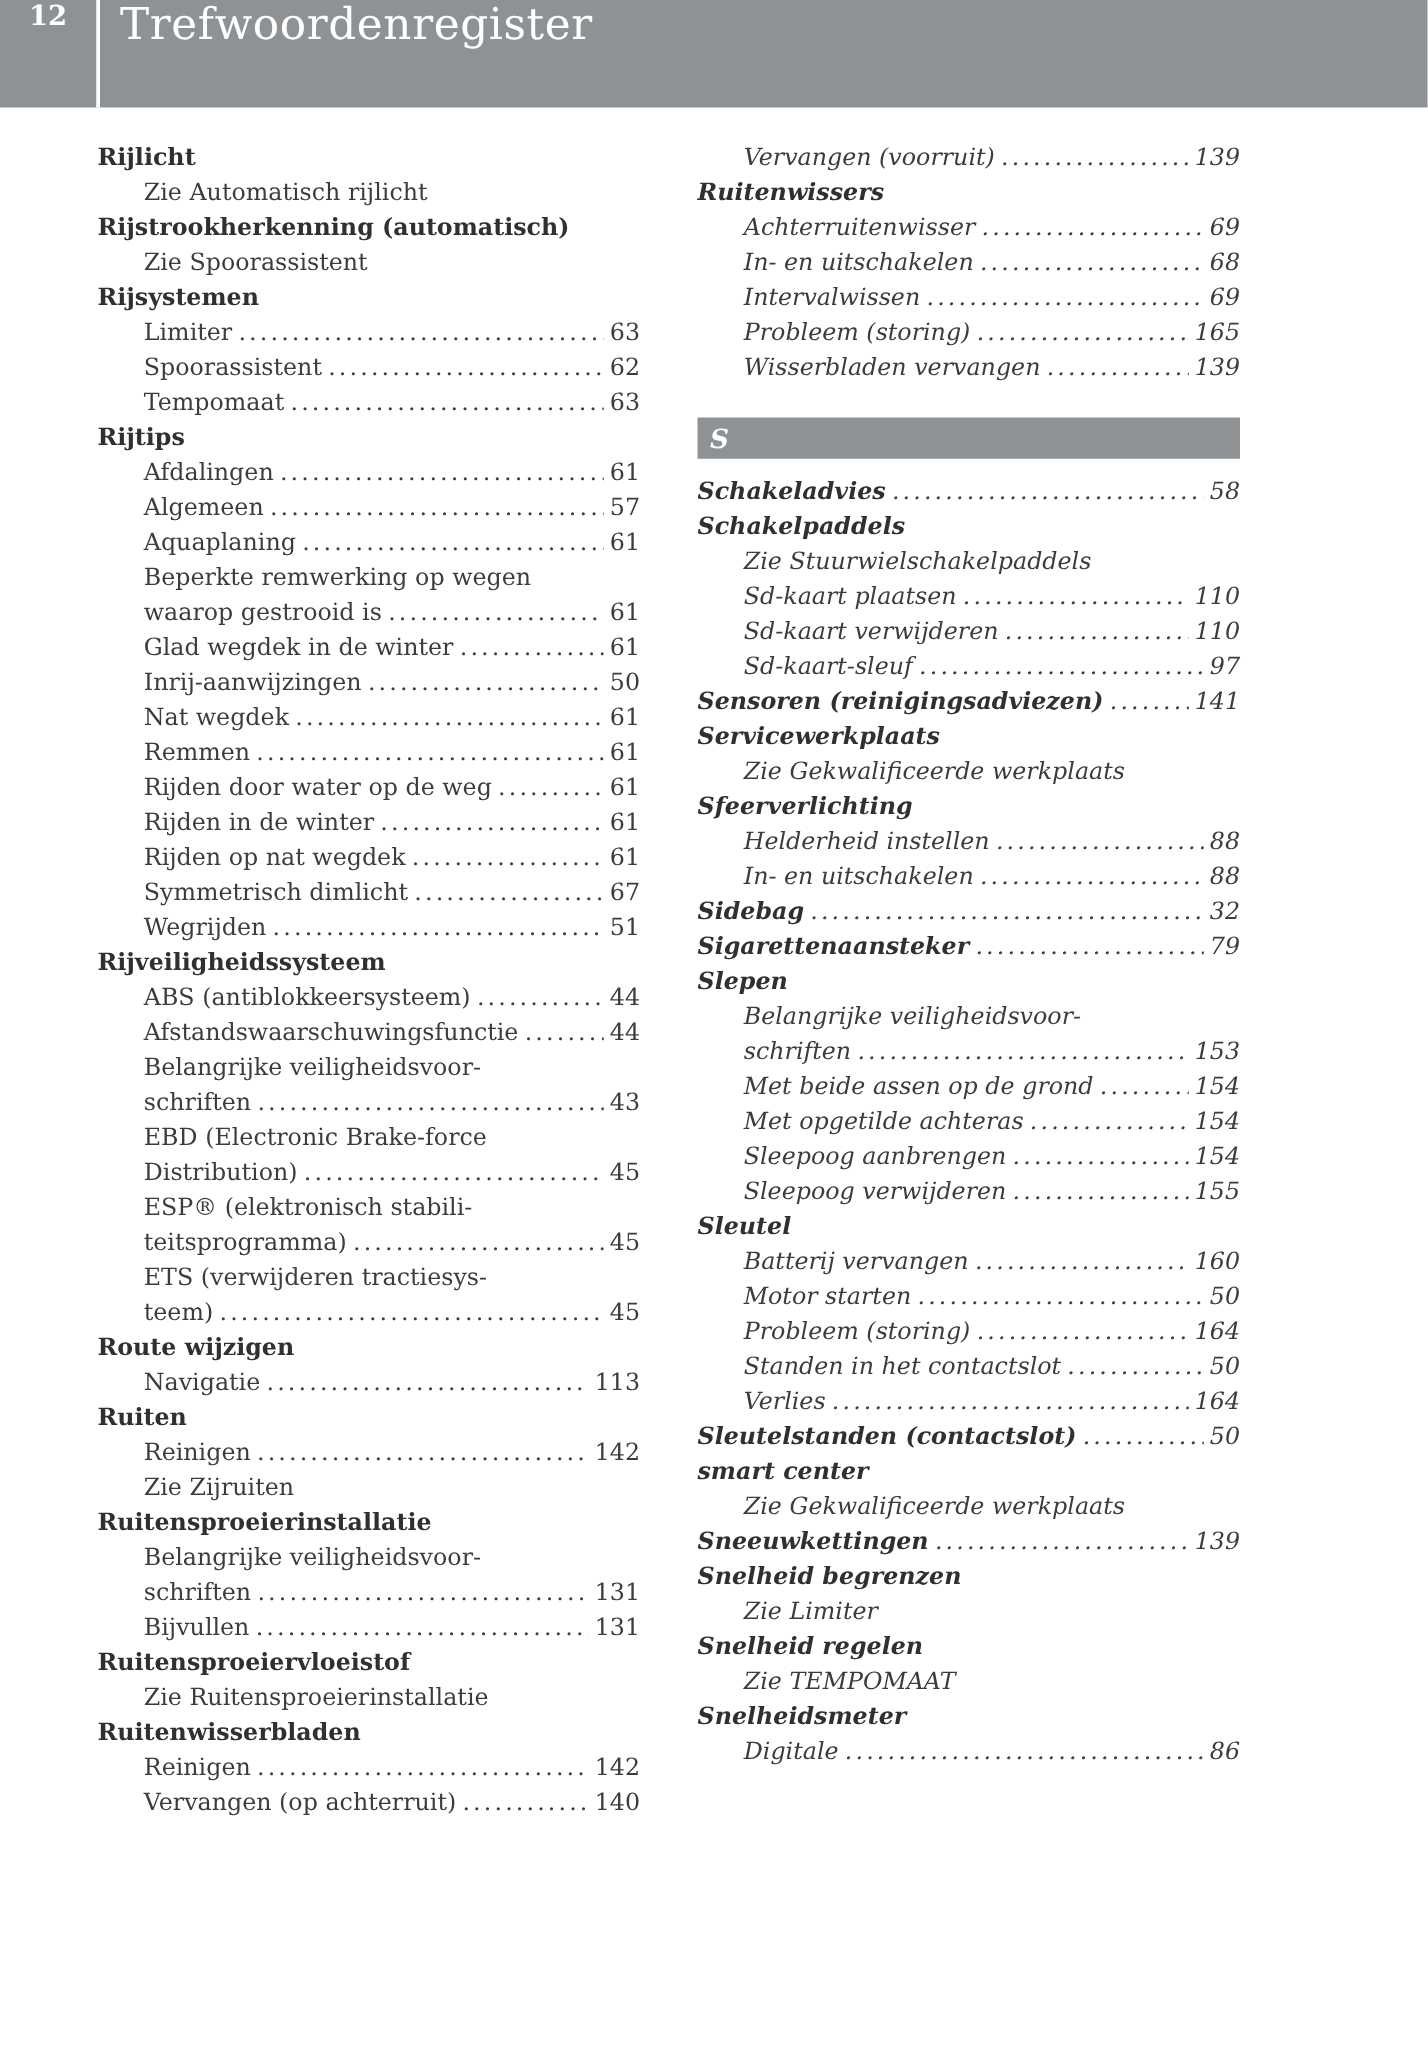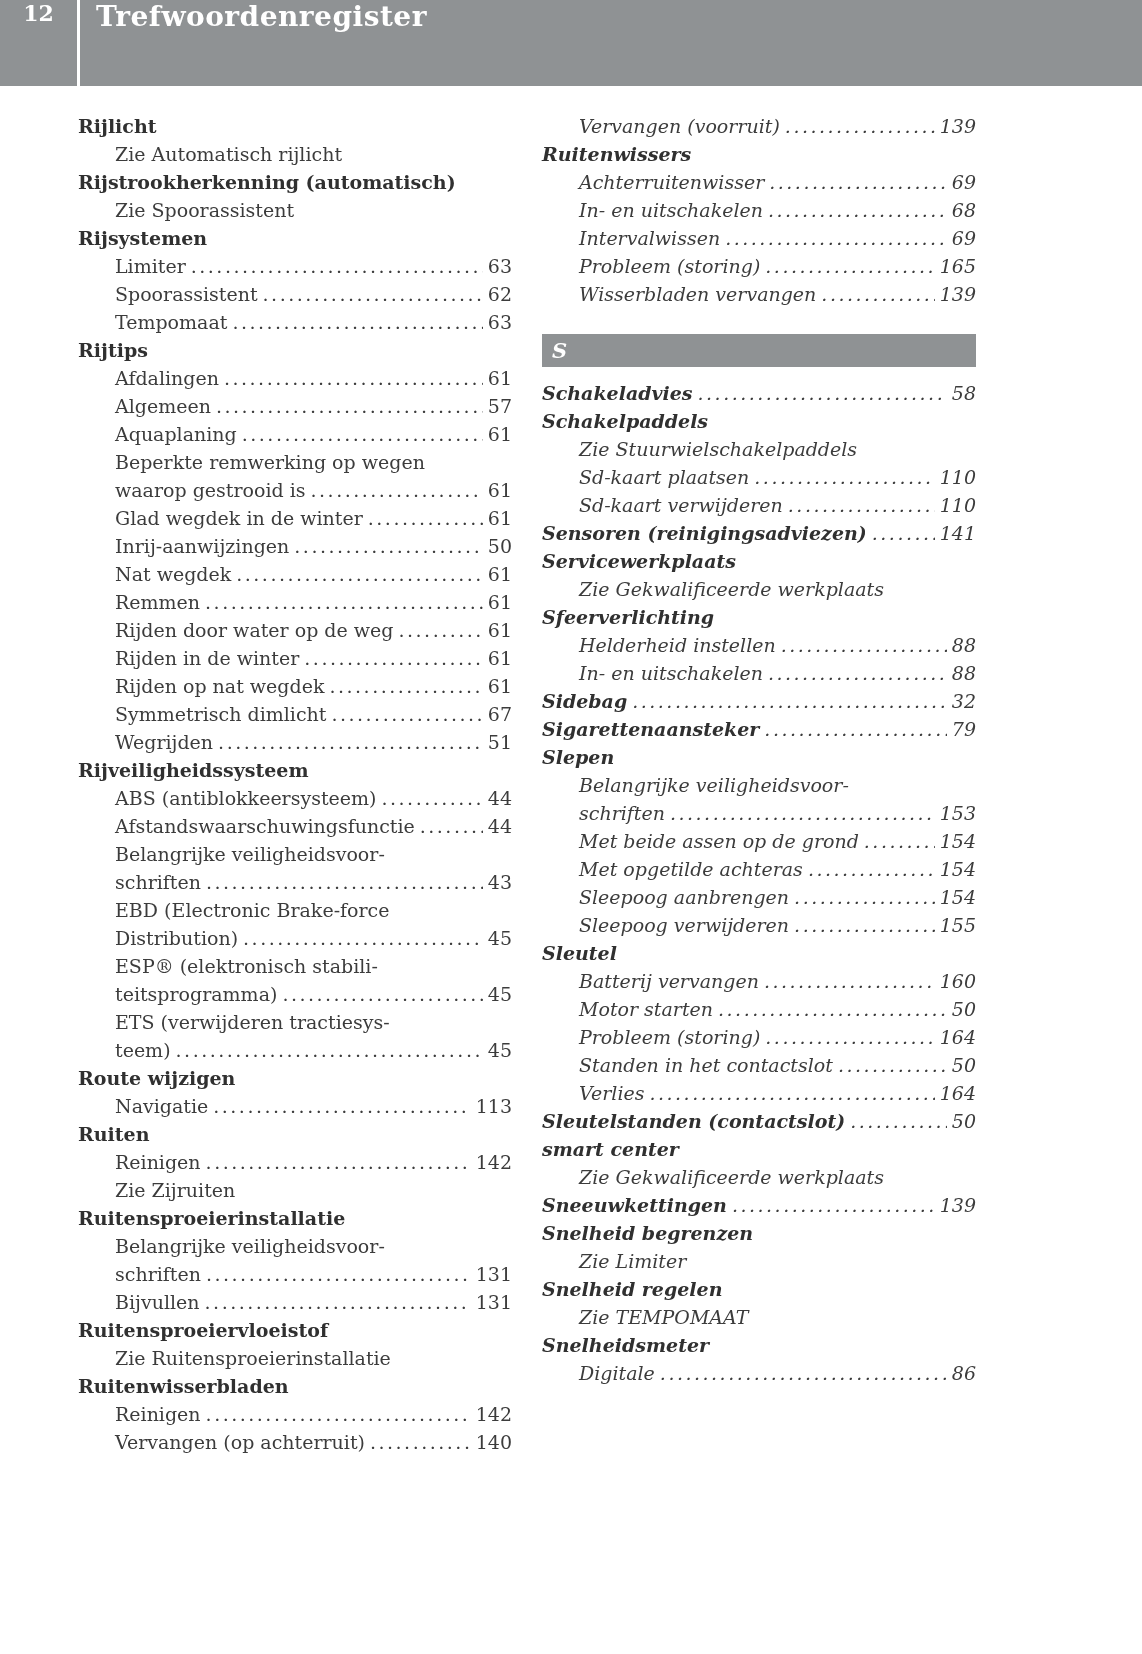--- a/index.html
+++ b/index.html
@@ -27,30 +27,31 @@
     width: 77px;
     text-align: center;
   }
   .header-divider {
     width: 3px;
     height: 86px;
     background: #ffffff;
   }
   .page-title {
     color: #ffffff;
-    font-weight: bold;
-    font-size: 28px;
+    font-weight: normal;
+    font-size: 35px;
     margin-left: 16px;
     letter-spacing: 0.5px;
   }
   .content {
     position: absolute;
     top: 112px; left: 0;
     width: 1013px;
     display: flex;
+    gap: 16px;
   }
   .col { width: 434px; }
   .col-left { margin-left: 78px; }
   .col-right { margin-left: 30px; font-style: italic; }
   .entry {
     display: flex;
     align-items: baseline;
     font-size: 19px;
     line-height: 28px;
     height: 28px;
@@ -348,20 +349,25 @@
       <div class="entry sub">
         <span class="label">Sd-kaart plaatsen</span>
         <span class="dots"></span>
         <span class="pagenum">110</span>
       </div>
       <div class="entry sub">
         <span class="label">Sd-kaart verwijderen</span>
         <span class="dots"></span>
         <span class="pagenum">110</span>
       </div>
+      <div class="entry sub">
+        <span class="label">Sd-kaart-sleuf</span>
+        <span class="dots"></span>
+        <span class="pagenum">97</span>
+      </div>
       <div class="entry heading">
         <span class="label">Sensoren (reinigingsadviezen)</span>
         <span class="dots"></span>
         <span class="pagenum">141</span>
       </div>
       <div class="entry heading">
         <span class="label">Servicewerkplaats</span>
       </div>
       <div class="entry sub">
         <span class="label">Zie Gekwalificeerde werkplaats</span>

